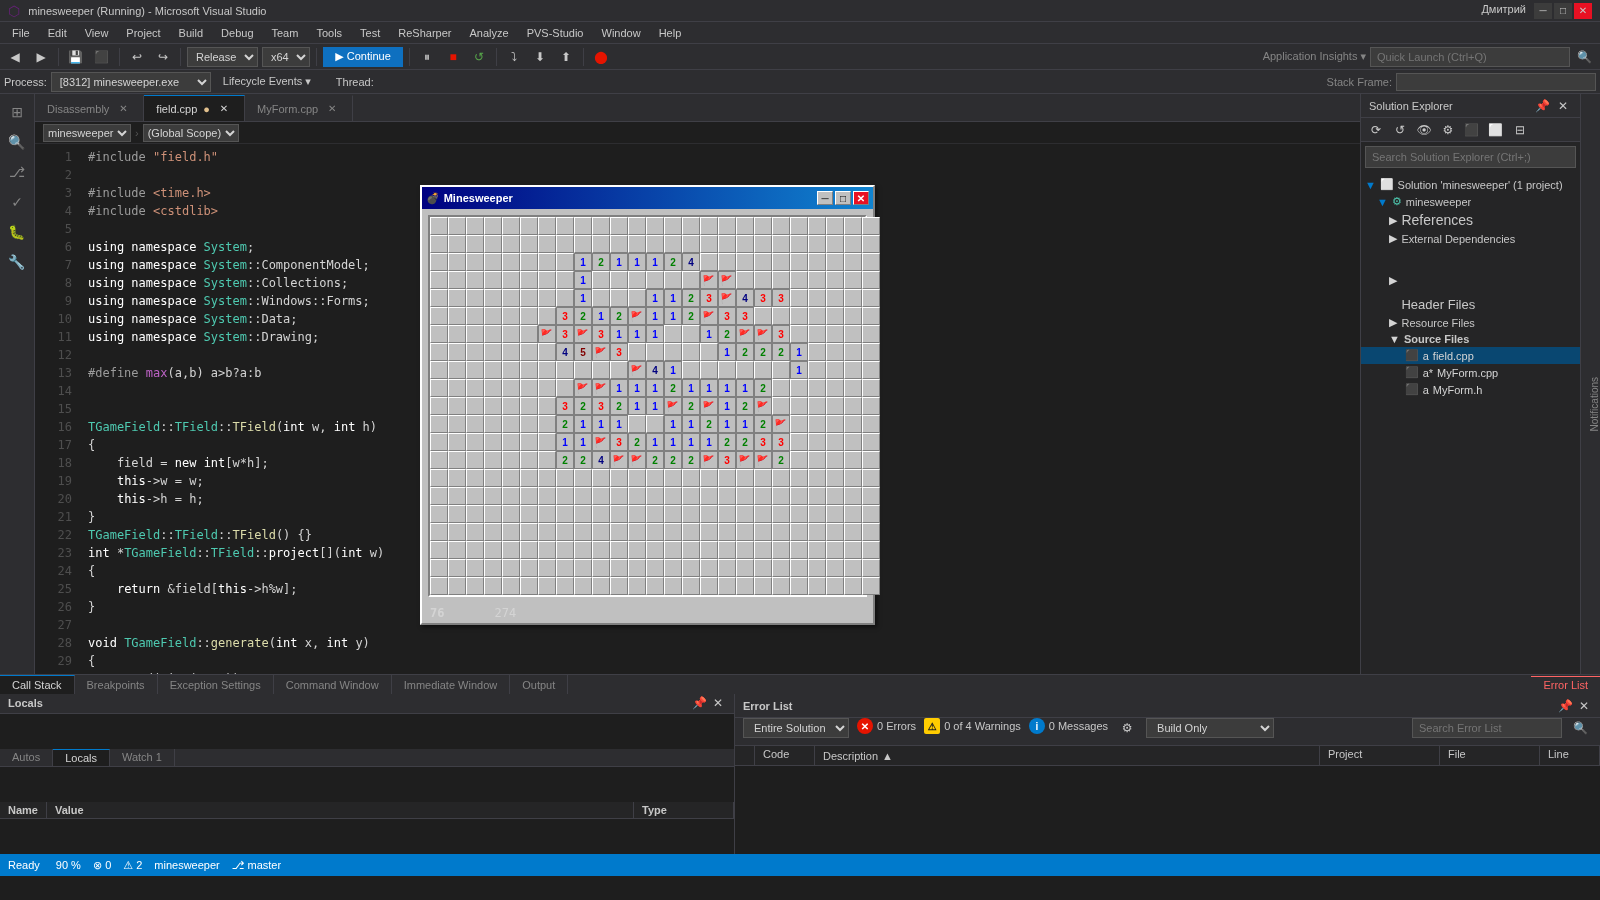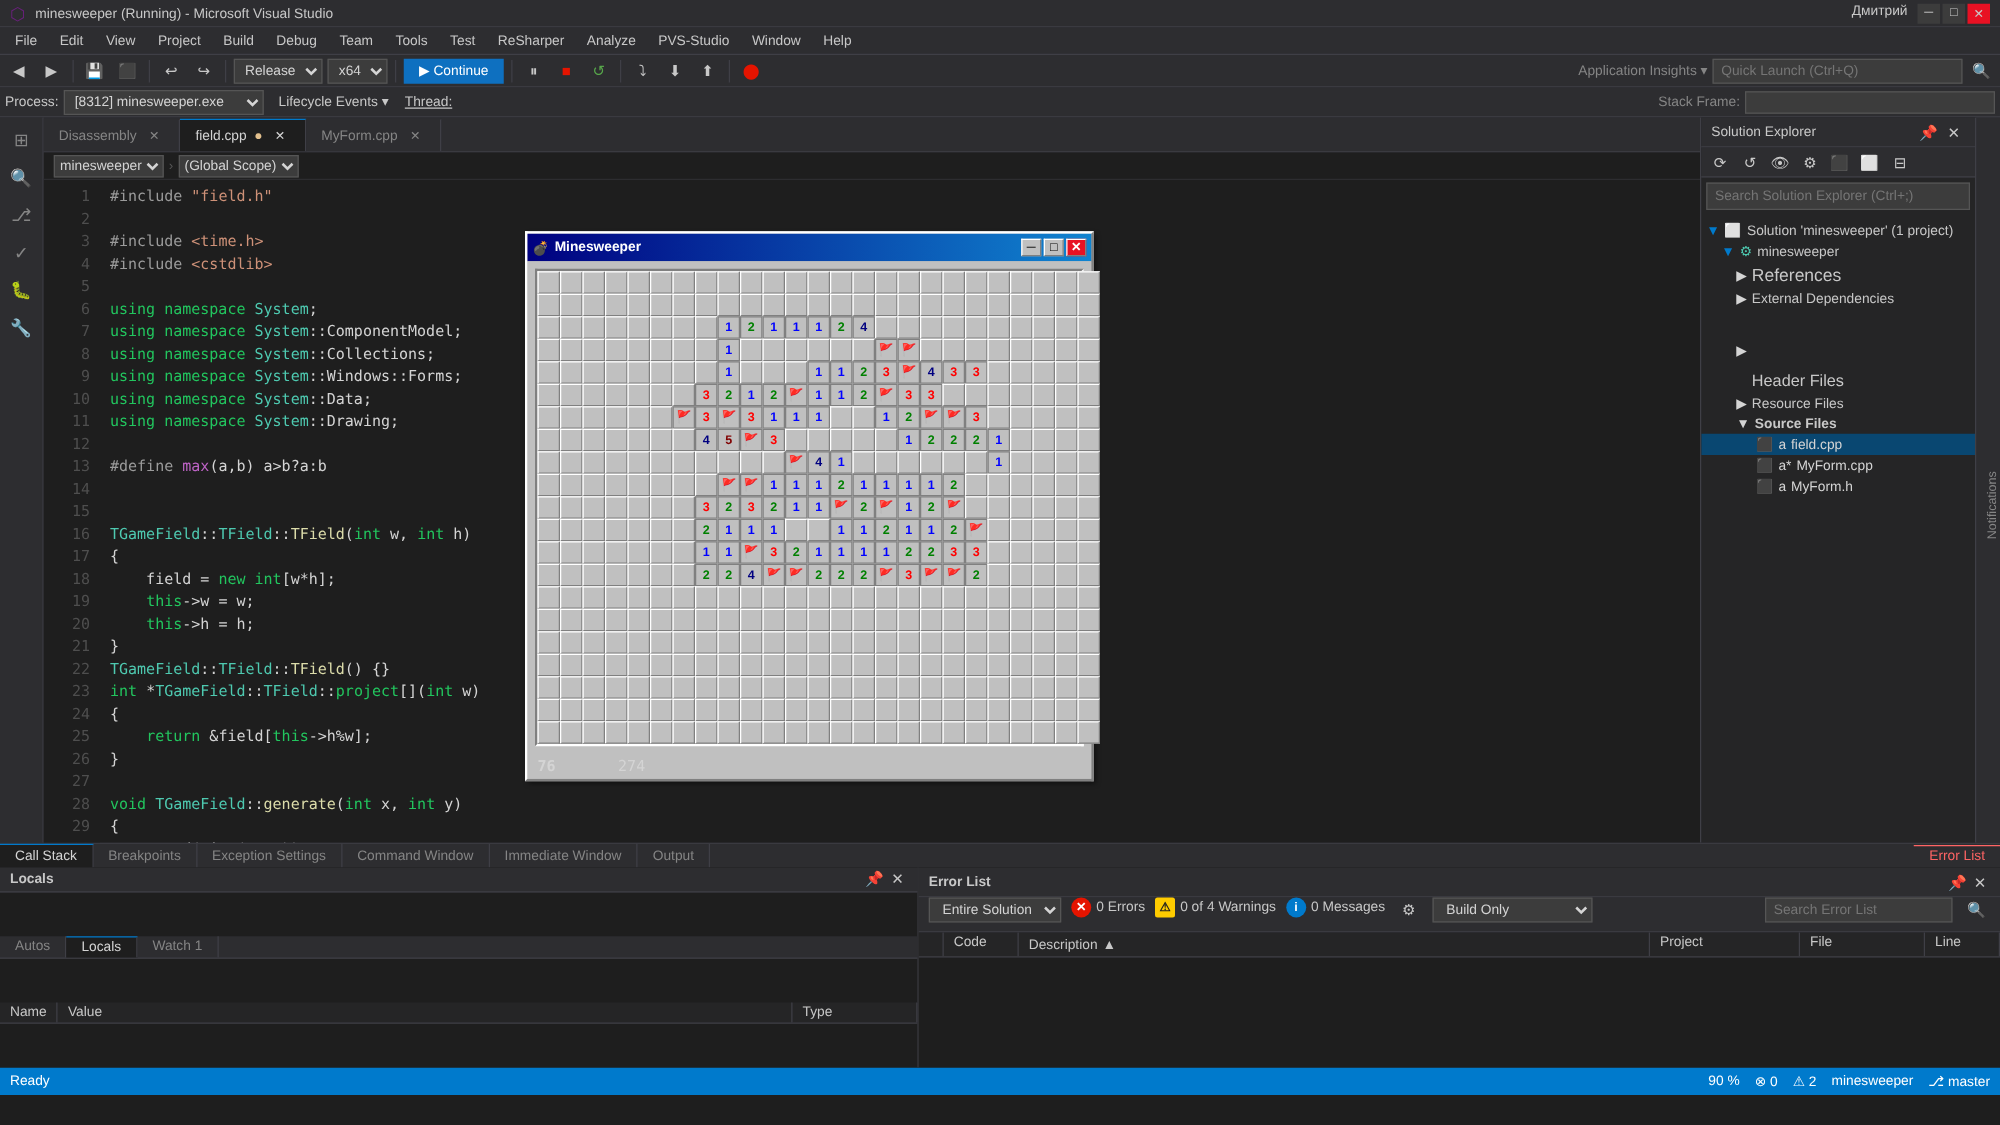--- a/index.html
+++ b/index.html
@@ -90,21 +90,21 @@
     .error-filter { height: 20px; background: #3c3c3c; border: 1px solid #555; color: #d4d4d4; font-size: 11px; padding: 0 6px; }
     .error-badge { display: flex; align-items: center; gap: 4px; font-size: 11px; color: #c8c8c8; cursor: pointer; }
     .badge-red { background: #e51400; color: white; border-radius: 50%; width: 16px; height: 16px; display: flex; align-items: center; justify-content: center; font-size: 10px; font-weight: bold; }
     .badge-warn { background: #ffcc00; color: #1e1e1e; border-radius: 2px; width: 16px; height: 16px; display: flex; align-items: center; justify-content: center; font-size: 10px; font-weight: bold; }
     .badge-info { background: #007acc; color: white; border-radius: 50%; width: 16px; height: 16px; display: flex; align-items: center; justify-content: center; font-size: 10px; font-weight: bold; }
     #error-cols { height: 20px; background: #252526; display: flex; font-size: 11px; color: #c8c8c8; border-bottom: 1px solid #3f3f46; }
     .error-col { padding: 2px 8px; border-right: 1px solid #3f3f46; }
     .error-search { height: 20px; margin-left: auto; background: #3c3c3c; border: 1px solid #555; color: #c8c8c8; font-size: 11px; padding: 0 6px; width: 150px; }
 
     
-    #status-bar { height: 22px; background: #007acc; display: flex; align-items: center; padding: 0 8px; gap: 16px; font-size: 11px; color: white; justify-content: space-between; }
+    #status-bar { height: 22px; background: #007acc; display: flex; align-items: center; padding: 0 8px; gap: 16px; font-size: 11px; color: white; }
     #status-bar .left { display: flex; gap: 12px; }
     #status-bar .right { display: flex; gap: 12px; align-items: center; }
     .status-item { cursor: pointer; }
 
     
     #minesweeper-overlay {
       position: absolute;
       top: 185px;
       left: 420px;
       width: 455px;
@@ -150,21 +150,21 @@
     }
     .ms-cell.n1 { color: #0000ff; }
     .ms-cell.n2 { color: #008000; }
     .ms-cell.n3 { color: #ff0000; }
     .ms-cell.n4 { color: #000080; }
     .ms-cell.n5 { color: #800000; }
     .ms-cell.flag { color: #ff0000; }
     #ms-status { height: 20px; background: #c0c0c0; display: flex; align-items: center; padding: 0 8px; gap: 20px; font-size: 12px; font-family: monospace; }
 
     
-    .kw { color: #22c55e; }
+    .kw { color: #ffffff; }
     .str { color: #ce9178; }
     .fn { color: #dcdcaa; }
     .type { color: #4ec9b0; }
     .pp { color: #9b9b9b; }
     .macro { color: #bd63c5; }
 
     
     #bottom-main-tabs { height: 20px; background: #2d2d30; display: flex; align-items: center; padding: 0; border-top: 1px solid #3f3f46; }
     .bmt { padding: 2px 12px; font-size: 11px; color: #858585; cursor: pointer; border-right: 1px solid #3f3f46; height: 100%; display: flex; align-items: center; }
     .bmt.active { color: #d4d4d4; border-top: 1px solid #007acc; background: #1e1e1e; }
@@ -241,21 +241,21 @@
   <input type="text" style="width: 200px; height: 20px; background: rgb(60, 60, 60); border: 1px solid rgb(85, 85, 85); color: rgb(212, 212, 212); font-size: 11px; padding: 0px 6px;" placeholder="Quick Launch (Ctrl+Q)">
   <button class="tb-btn">🔍</button>
 </div>
 
 <div id="toolbar2">
   <span style="font-size:11px; color:#c8c8c8;">Process: </span>
   <select class="tb-dropdown" style="width:160px;">
     <option>[8312] minesweeper.exe</option>
   </select>
   <span style="font-size:11px; color:#c8c8c8; margin-left:8px;">Lifecycle Events ▾</span>
-  <span style="font-size:11px; color:#c8c8c8; margin-left:9px;text-decoration:underline;">Thread:</span>
+  <span style="font-size:11px; color:#c8c8c8; margin-left:21px;">Thread:</span>
   <div style="flex:1"></div>
   <span style="font-size:11px; color:#858585;">Stack Frame:</span>
   <input type="text" style="width: 200px; height: 18px; background: rgb(60, 60, 60); border: 1px solid rgb(85, 85, 85); color: rgb(212, 212, 212); font-size: 11px; padding: 0px 4px;">
 </div>
 
 <div id="main-layout" style="display:flex; height: calc(900px - 22px - 22px - 26px - 24px - 22px - 22px - 182px);">
 
   <div id="left-sidebar">
     <div class="side-icon">⊞</div>
     <div class="side-icon">🔍</div>
@@ -466,21 +466,21 @@
         <button class="tb-btn" style="width:16px; height:16px;">📌</button>
         <button class="tb-btn" style="width:16px; height:16px;">✕</button>
       </div>
     </div>
 
     <div style="height:22px; background:#2d2d30; display:flex; align-items:center; border-bottom:1px solid #3f3f46;">
       <div class="bmt">Autos</div>
       <div class="bmt active">Locals</div>
       <div class="bmt">Watch 1</div>
     </div>
-    <div id="locals-cols" style="height:20px; background:#252526; display:flex; font-size:11px; color:#c8c8c8; border-bottom:1px solid #3f3f46;">
+    <div id="locals-cols" style="height:20px; background:#252526; display:flex; font-size:11px; color:#c8c8c8; border-bottom:1px solid #3f3f46;font-weight:bold;">
       <div class="locals-col">Name</div>
       <div class="locals-col" style="flex:1;">Value</div>
       <div class="locals-col" style="width:100px;">Type</div>
     </div>
     <div style="flex:1; overflow:auto;"></div>
   </div>
 
   <div id="error-panel" style="flex:1; background:#1e1e1e; display:flex; flex-direction:column;">
     <div id="error-header" style="height:24px; background:#2d2d30; display:flex; align-items:center; padding:0 8px; font-size:11px; font-weight:bold; border-bottom:1px solid #3f3f46; justify-content:space-between;">
       <span>Error List</span>

